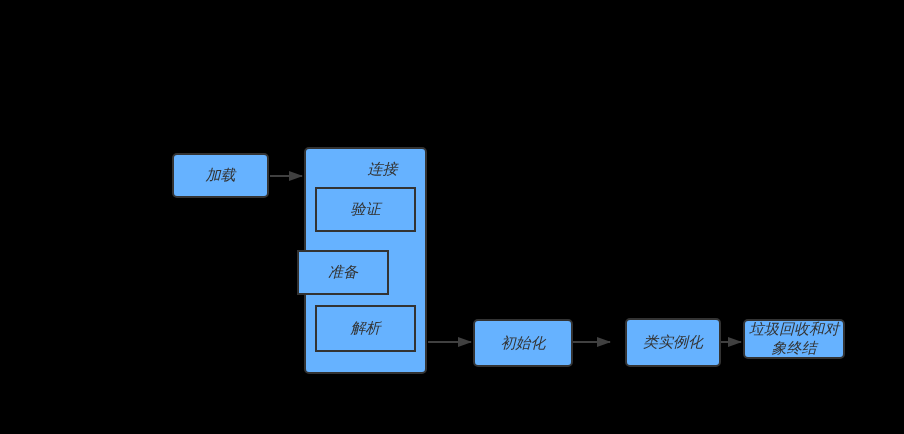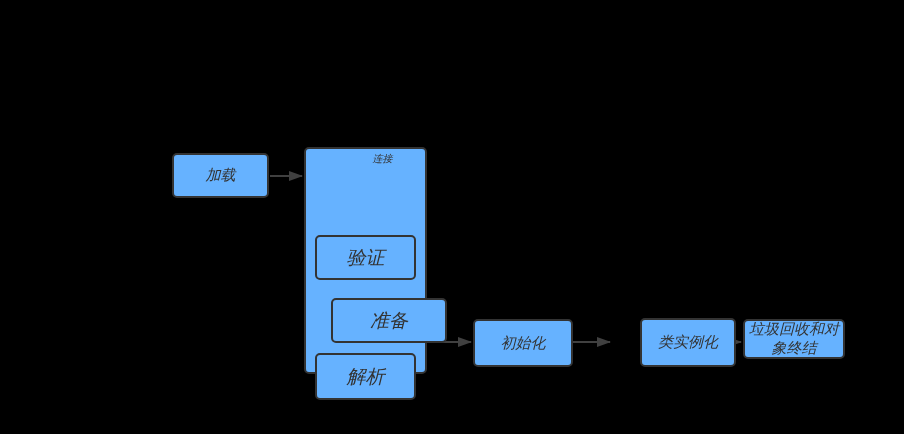--- a/index.html
+++ b/index.html
@@ -44,42 +44,42 @@
     align-items: center;
     justify-content: center;
     text-align: center;
   }
   .node-load        { left: 172px; top: 153px; width: 97px;  height: 45px; }
   .node-link        { left: 304px; top: 147px; width: 123px; height: 227px;
                       display: block; }
   .link-title {
     display: block;
     text-align: center;
+    padding-top: 11px;
     color: var(--node-text);
-    font-size: 10px;
+    font-size: 15px;
     margin-left: 34px;
   }
   .subnode {
     position: absolute;
     background: var(--node-fill);
     border: 2px solid var(--node-border);
-    border-radius: 5px;
+    border-radius: 0;
     color: var(--node-text);
-    font-size: 19px;
+    font-size: 15px;
     display: flex;
     align-items: center;
     justify-content: center;
     text-align: center;
-    margin-top: 48px;
   }
   .node-verify      { left: 315px; top: 187px; width: 101px; height: 45px; }
-  .node-prepare     { left: 331px; top: 250px; width: 116px; height: 45px; }
+  .node-prepare     { left: 297px; top: 250px; width: 92px; height: 45px; }
   .node-resolve     { left: 315px; top: 305px; width: 101px; height: 47px; }
   .node-initialize  { left: 473px; top: 319px; width: 100px; height: 48px; text-align: right; }
-  .node-instantiate { left: 640px; top: 318px; width: 96px;  height: 49px; }
+  .node-instantiate { left: 625px; top: 318px; width: 96px;  height: 49px; }
   .node-gc          { left: 743px; top: 319px; width: 102px; height: 40px; }
   .node-gc .label-wrap { width: 94px; }
 </style>
 </head>
 <body>
 
 <div class="canvas">
 
   <svg class="arrows" viewBox="0 0 904 434" xmlns="http://www.w3.org/2000/svg">
     <defs>

